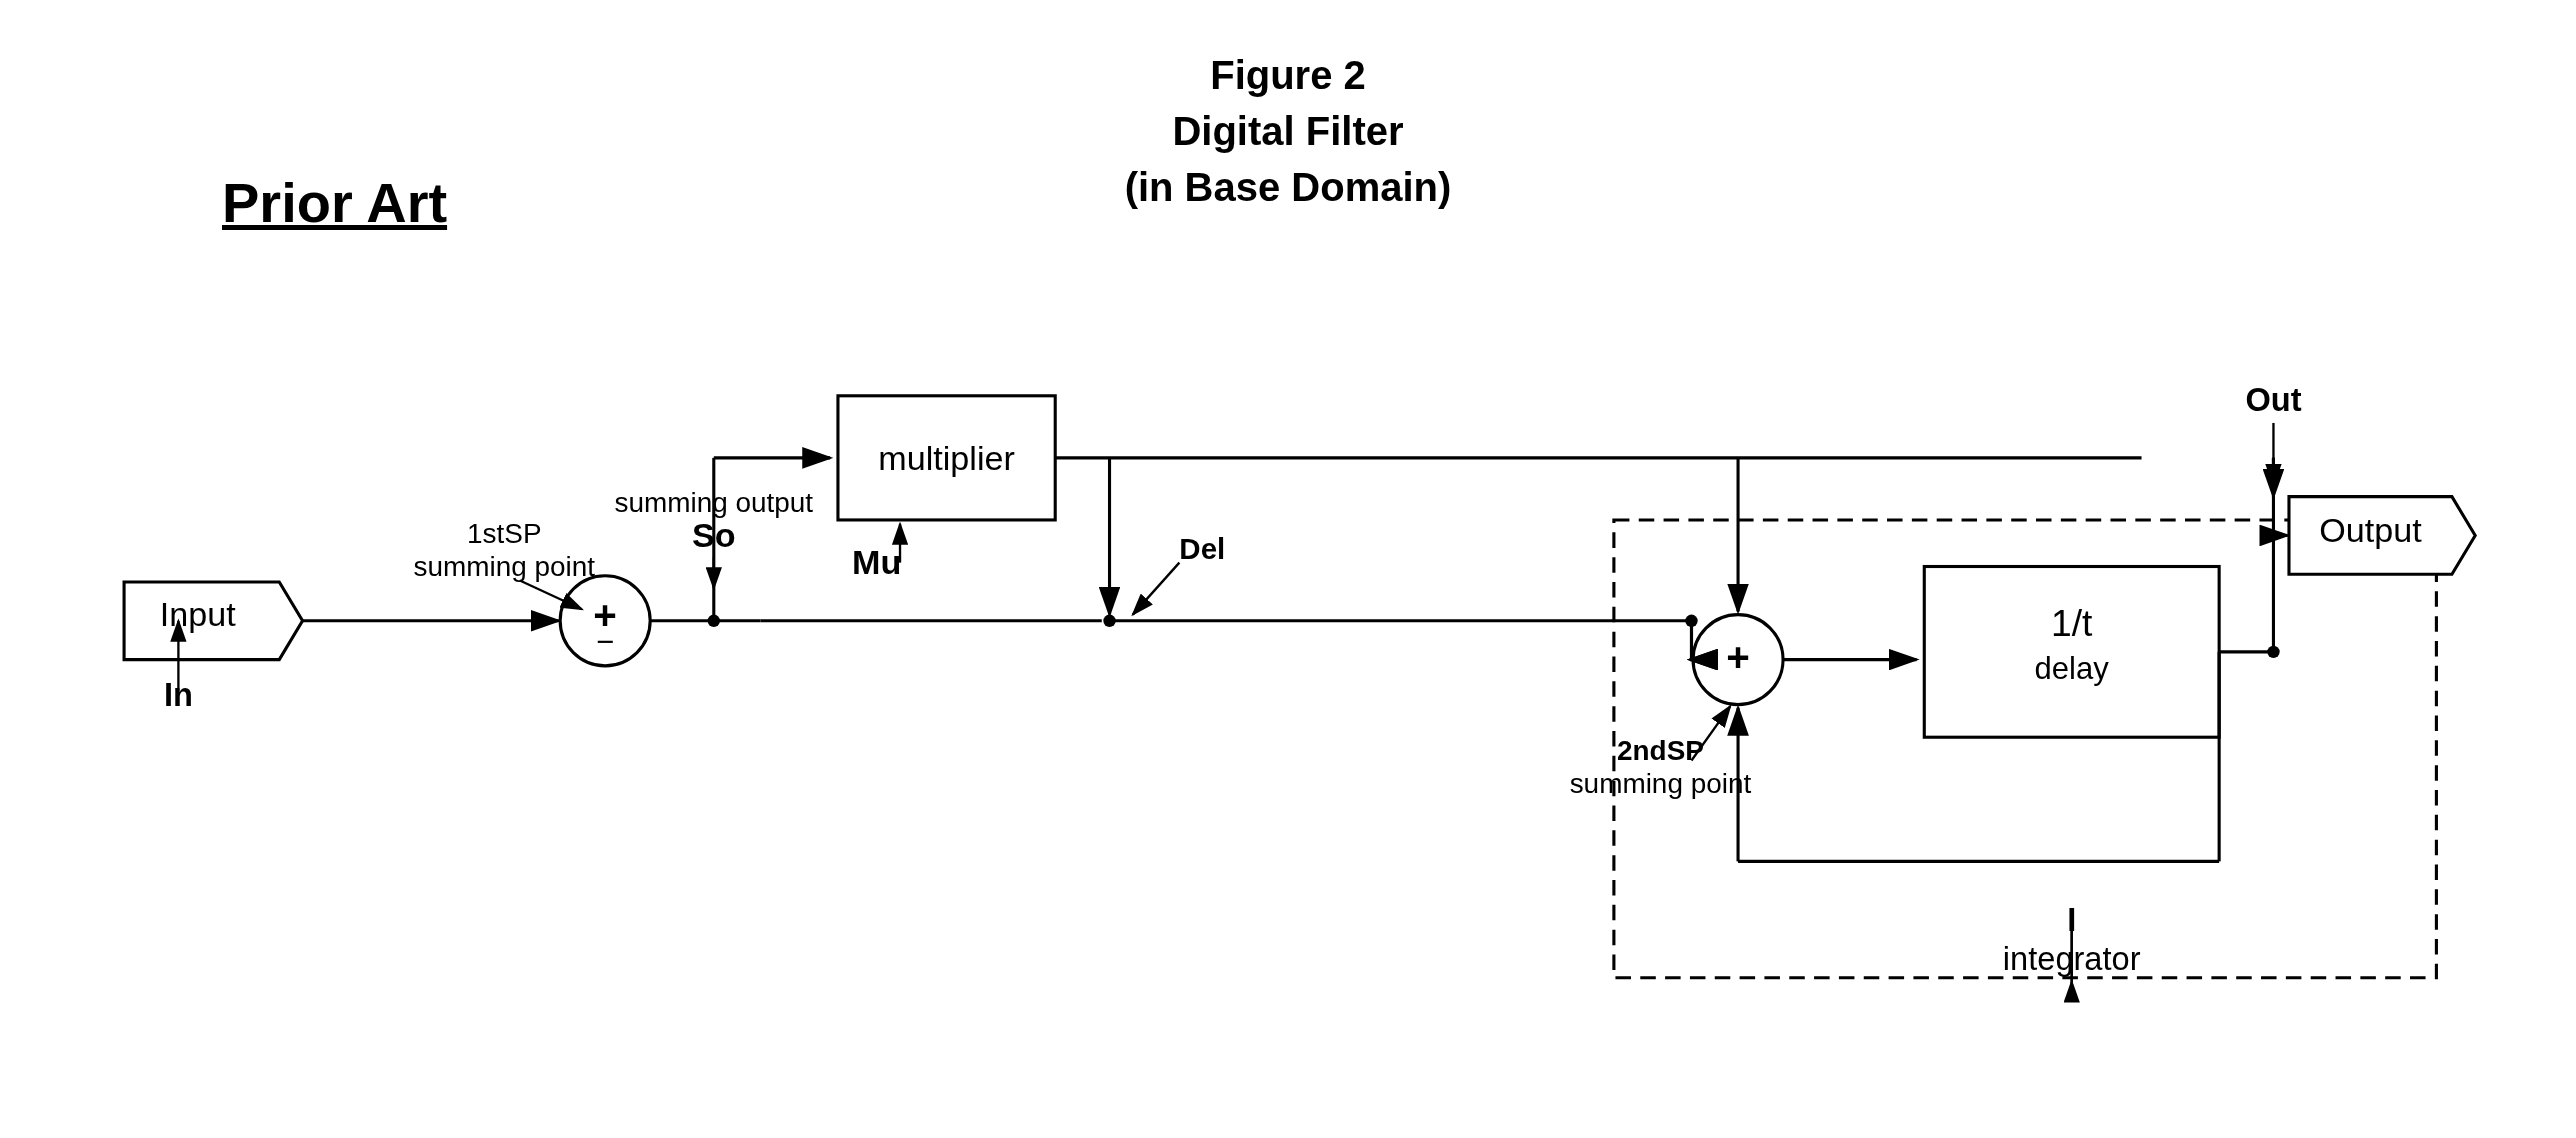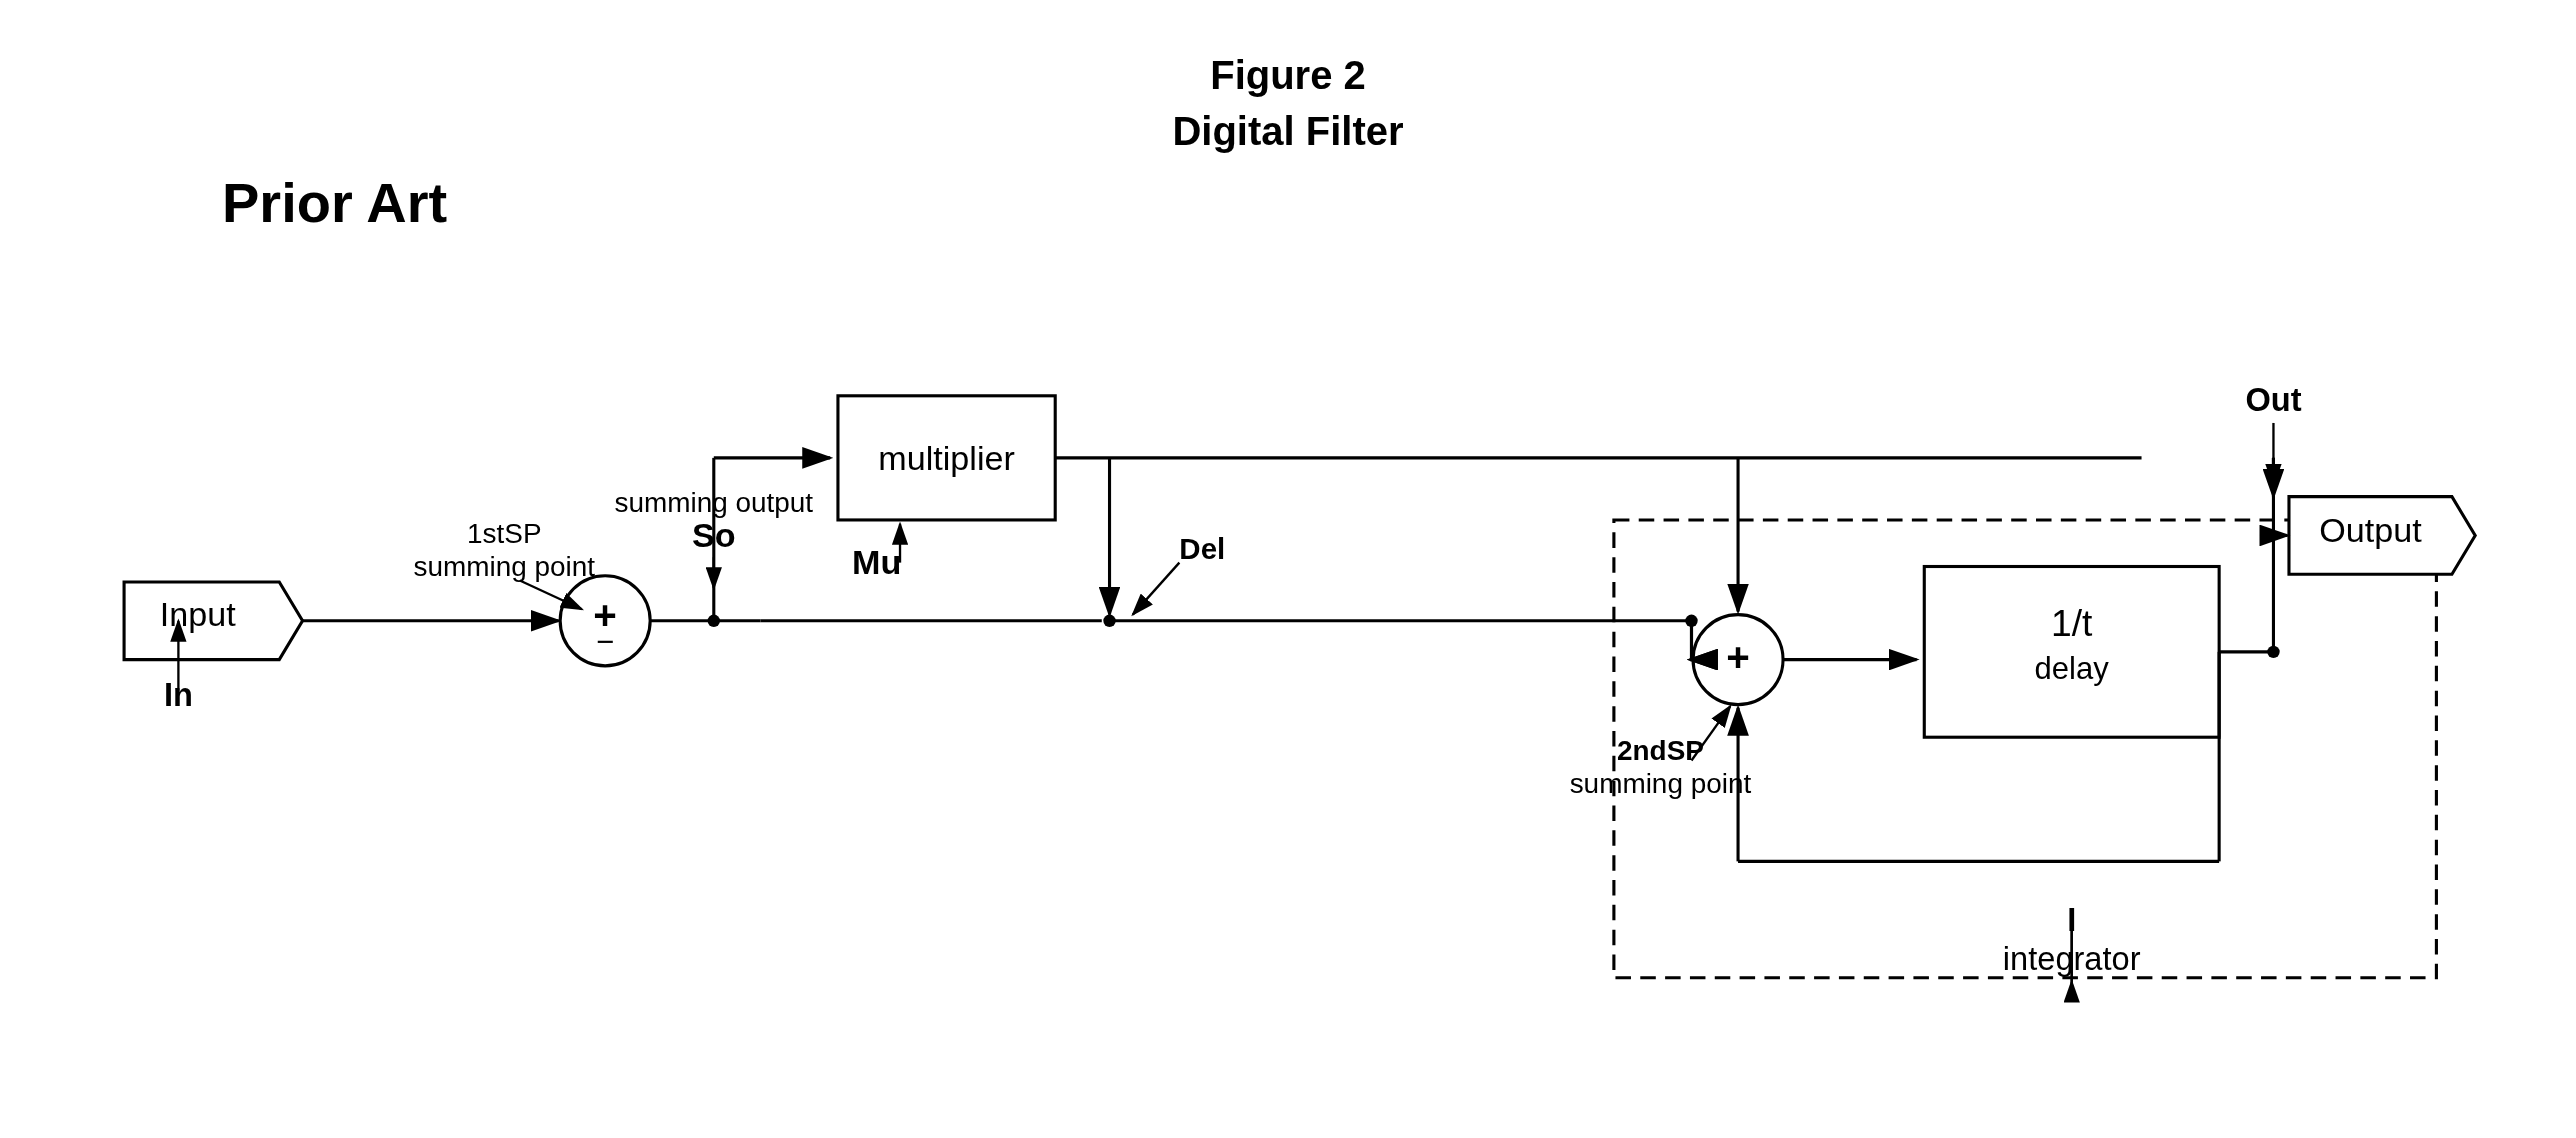--- a/index.html
+++ b/index.html
@@ -32,39 +32,41 @@
       line-height: 1.4;
     }
 
     
     .prior-art {
       position: absolute;
       top: 170px;
       left: 222px;
       font-size: 56px;
       font-weight: bold;
+      text-decoration: underline;
     }
 
     
     .diagram-svg {
       position: absolute;
       top: 256px;
       left: 62px;
       width: 2452px;
       height: 815px;
     }
   </style>
 </head>
 <body>
 
 <div class="page">
 
   <div class="fig-title">
     <div>Figure 2</div>
     <div>Digital Filter</div>
+    <div>(in Base Domain)</div>
   </div>
 
   <div class="prior-art">Prior Art</div>
 
   <svg class="diagram-svg" viewBox="0 0 3160 1050" xmlns="http://www.w3.org/2000/svg">
     <defs>
       <marker id="arrowhead" markerWidth="10" markerHeight="7" refX="9" refY="3.5" orient="auto">
         <polygon points="0 0, 10 3.5, 0 7" fill="#000"></polygon>
       </marker>
       <marker id="arrowhead-rev" markerWidth="10" markerHeight="7" refX="1" refY="3.5" orient="auto">

